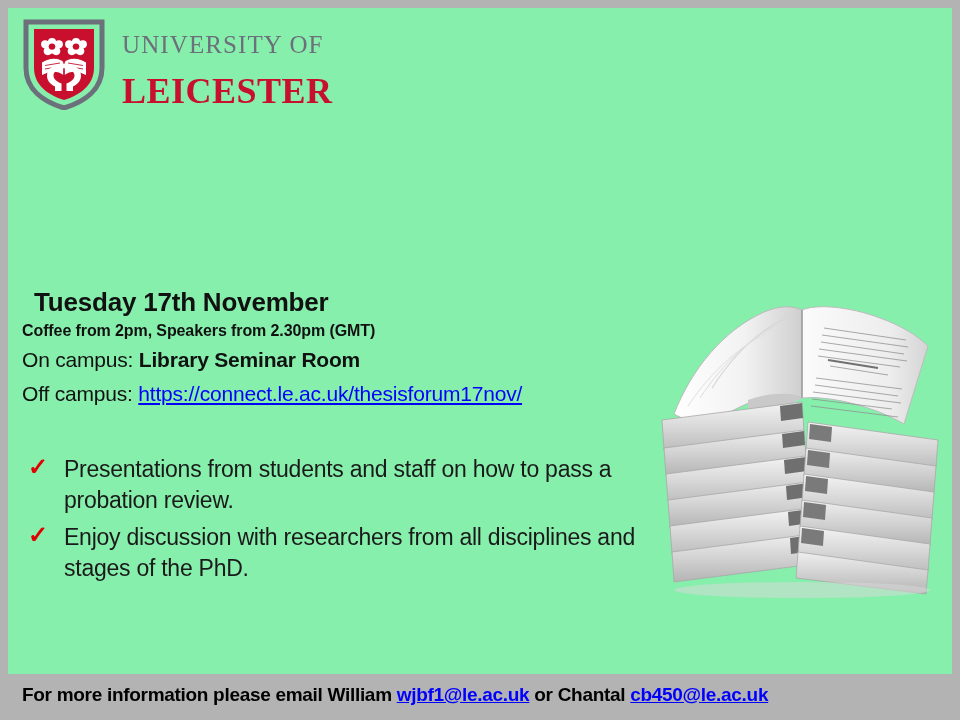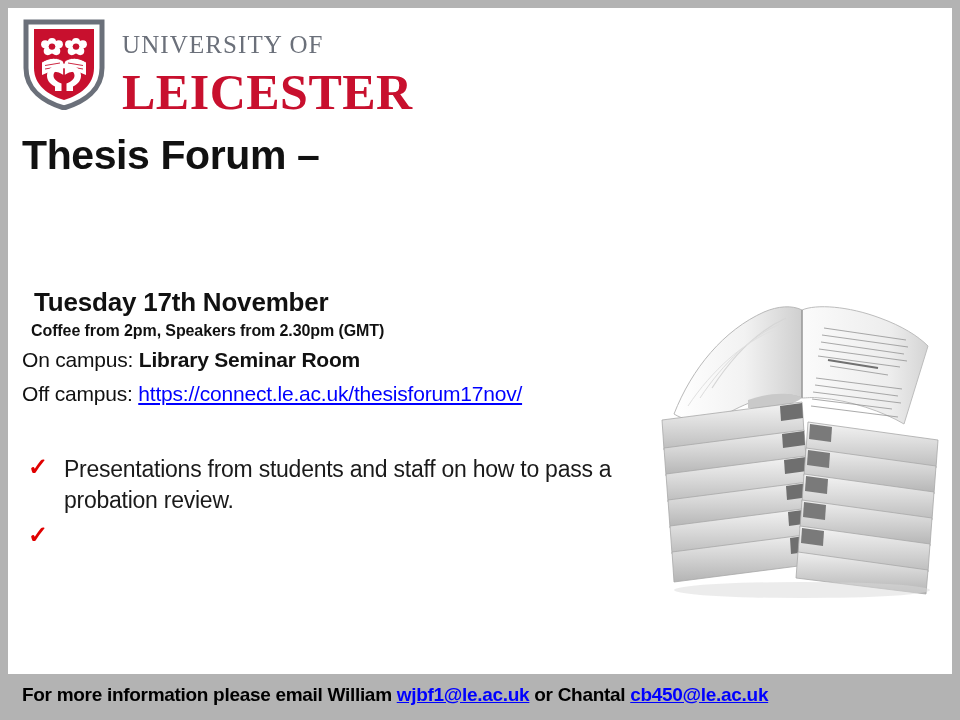--- a/index.html
+++ b/index.html
@@ -21,21 +21,21 @@
     height: 720px;
     background: #b3b3b3;      
     box-sizing: border-box;
   }
   .slide-inner {
     position: absolute;
     left: 8px;
     top: 8px;
     width: 944px;
     height: 704px;
-    background: #ffffff;
+    background: #86efac;
     overflow: hidden;
   }
 
   
   .logo {
     position: absolute;
     left: 14px;
     top: 8px;
     width: 340px;
     height: 96px;
@@ -57,25 +57,25 @@
     font-family: "Liberation Serif", serif;
     font-size: 25px;
     letter-spacing: 1.1px;
     color: #6b707a;
     line-height: 1.0;
     white-space: nowrap;
   }
   .wm-bot {
     font-family: "Liberation Serif", serif;
     font-weight: bold;
-    font-size: 50px;
+    font-size: 36px;
     letter-spacing: 0.5px;
     color: #c8102e;
     line-height: 1.05;
-    margin-top: 9px;
+    margin-top: 16px;
     white-space: nowrap;
   }
 
   
   .title1 {
     position: absolute;
     left: 14px;
     top: 126px;
     font-size: 41px;
     font-weight: bold;
@@ -110,21 +110,20 @@
   }
   .detail-coffee {
     position: absolute;
     left: 14px;
     top: 314px;
     font-size: 16px;
     font-weight: bold;
     color: #111111;
     letter-spacing: -0.1px;
     white-space: nowrap;
-    margin-left: 9px;
   }
   .detail-oncampus {
     position: absolute;
     left: 14px;
     top: 340px;
     font-size: 21px;
     color: #111111;
     letter-spacing: -0.2px;
     white-space: nowrap;
   }
@@ -253,40 +252,40 @@
                    C52.5 54.3 48 51.2 42 51.2 C36 51.2 31.5 54.3 31.5 58.6
                    C31.5 62 34.5 64.8 39.5 66.5 L39.5 74 Z" fill="#ffffff" transform="translate(0,-1)"></path>
         </svg>
       </div>
       <div class="wordmark">
         <div class="wm-top">UNIVERSITY OF</div>
         <div class="wm-bot">LEICESTER</div>
       </div>
     </div>
 
-    <div class="title1">Thesis Forum –</div>
 
     <div class="detail-date">Tuesday 17th November</div>
     <div class="detail-coffee">Coffee from 2pm, Speakers from 2.30pm (GMT)</div>
 
     <div class="detail-oncampus">
       <span>On campus: </span><b>Library Seminar Room</b>
     </div>
 
     <div class="detail-offcampus">
       <span>Off campus: </span><span class="link">https://connect.le.ac.uk/thesisforum17nov/</span>
     </div>
 
     <div class="bullets">
       <div class="bullet-row">
         <span class="check">✓</span>
         <span class="bullet-text">Presentations from students and staff on how to pass a probation review.</span>
       </div>
       <div class="bullet-row">
         <span class="check">✓</span>
+        <span class="bullet-text">Enjoy discussion with researchers from all disciplines and stages of the PhD.</span>
       </div>
     </div>
 
     <div class="book-photo">
       <svg viewBox="0 0 300 330" width="300" height="330" aria-hidden="true">
         <defs>
           <linearGradient id="pgL" x1="0" y1="0" x2="1" y2="0">
             <stop offset="0%" stop-color="#ffffff"></stop>
             <stop offset="55%" stop-color="#f2f2f2"></stop>
             <stop offset="100%" stop-color="#cfcfcf"></stop>

